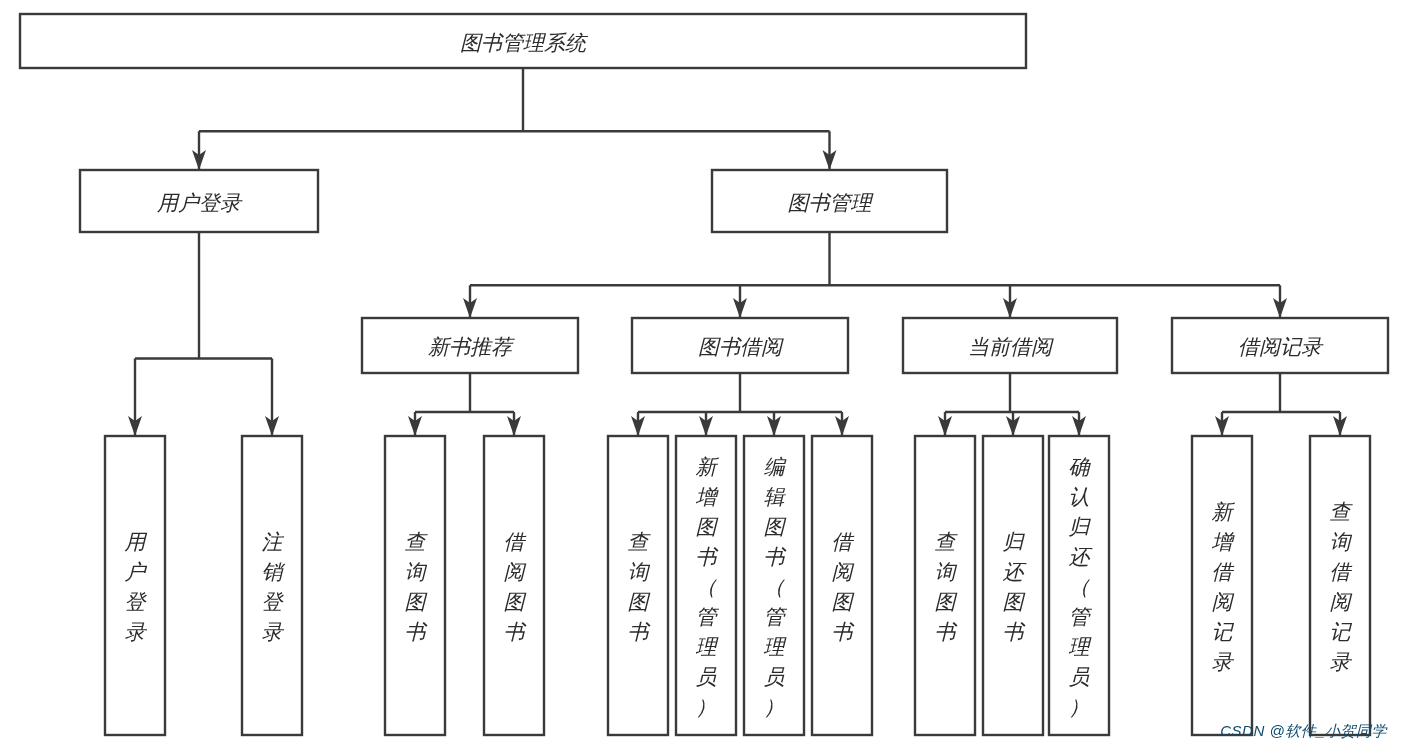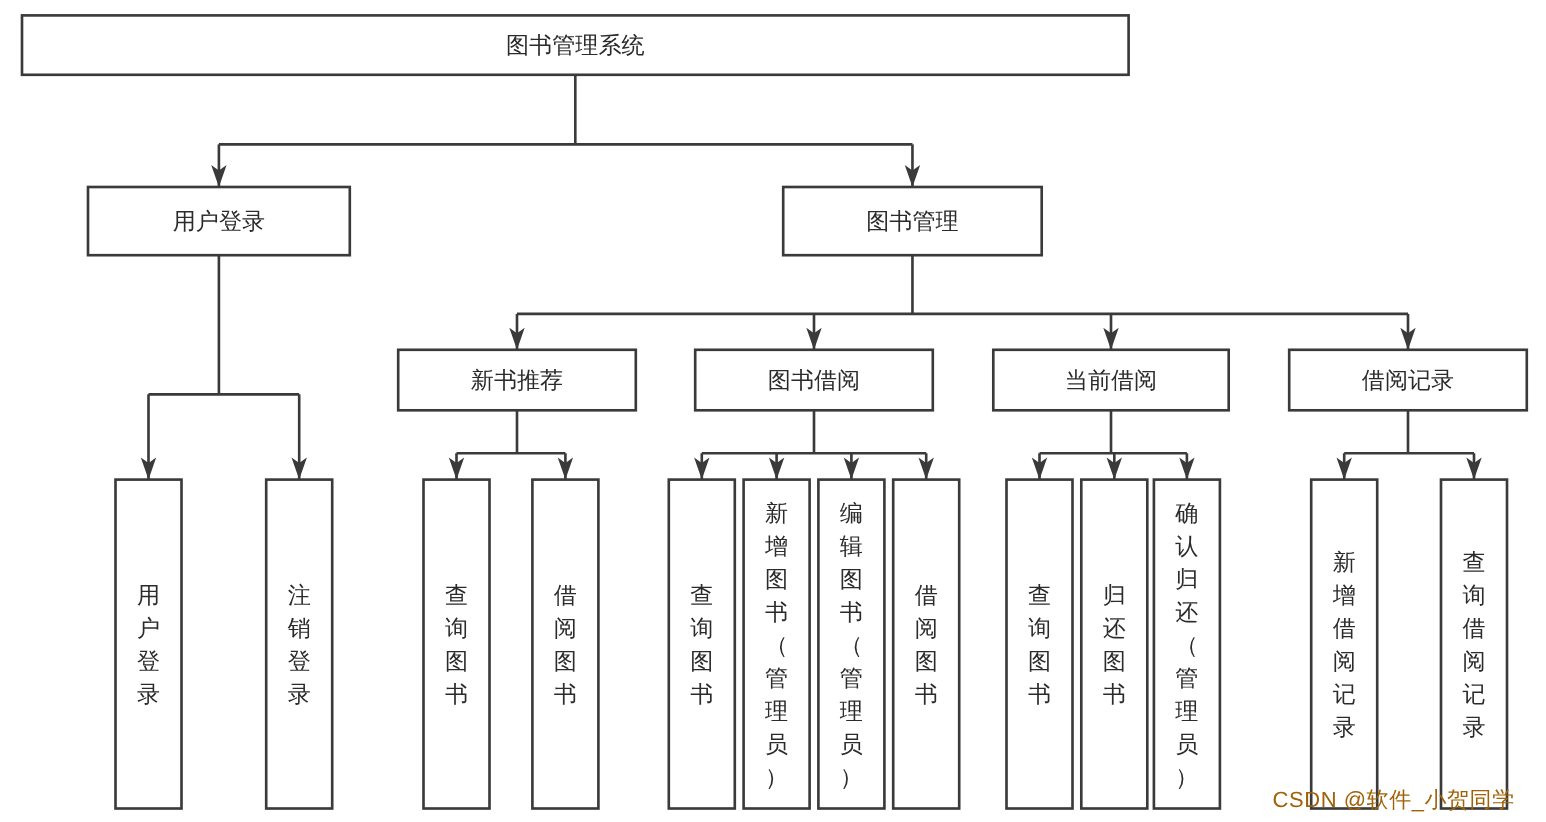--- a/index.html
+++ b/index.html
@@ -11,20 +11,21 @@
     width: 1405px;
     height: 747px;
     font-family: "Liberation Sans", "DejaVu Sans", sans-serif;
     overflow: hidden;
   }
   #diagram-root {
     position: relative;
     width: 1405px;
     height: 747px;
     background: #ffffff;
+    font-style: italic;
   }
   svg.flow {
     position: absolute;
     left: 0;
     top: 0;
     width: 1405px;
     height: 747px;
   }
   .node-rect {
     fill: #ffffff;
@@ -48,24 +49,24 @@
     stroke: #3a3a3a;
     stroke-width: 2.4;
     fill: none;
   }
   .arrow-head {
     fill: #3a3a3a;
     stroke: none;
   }
   .watermark {
     position: absolute;
-    right: 28px;
+    right: 18px;
     bottom: 6px;
-    color: #a16207;
-    font-size: 20px;
+    color: #0c4a6e;
+    font-size: 15px;
     font-family: "Liberation Sans", "DejaVu Sans", sans-serif;
     letter-spacing: 0.5px;
     white-space: nowrap;
     user-select: none;
   }
 </style>
 </head>
 <body>
 
 <div id="diagram-root">

